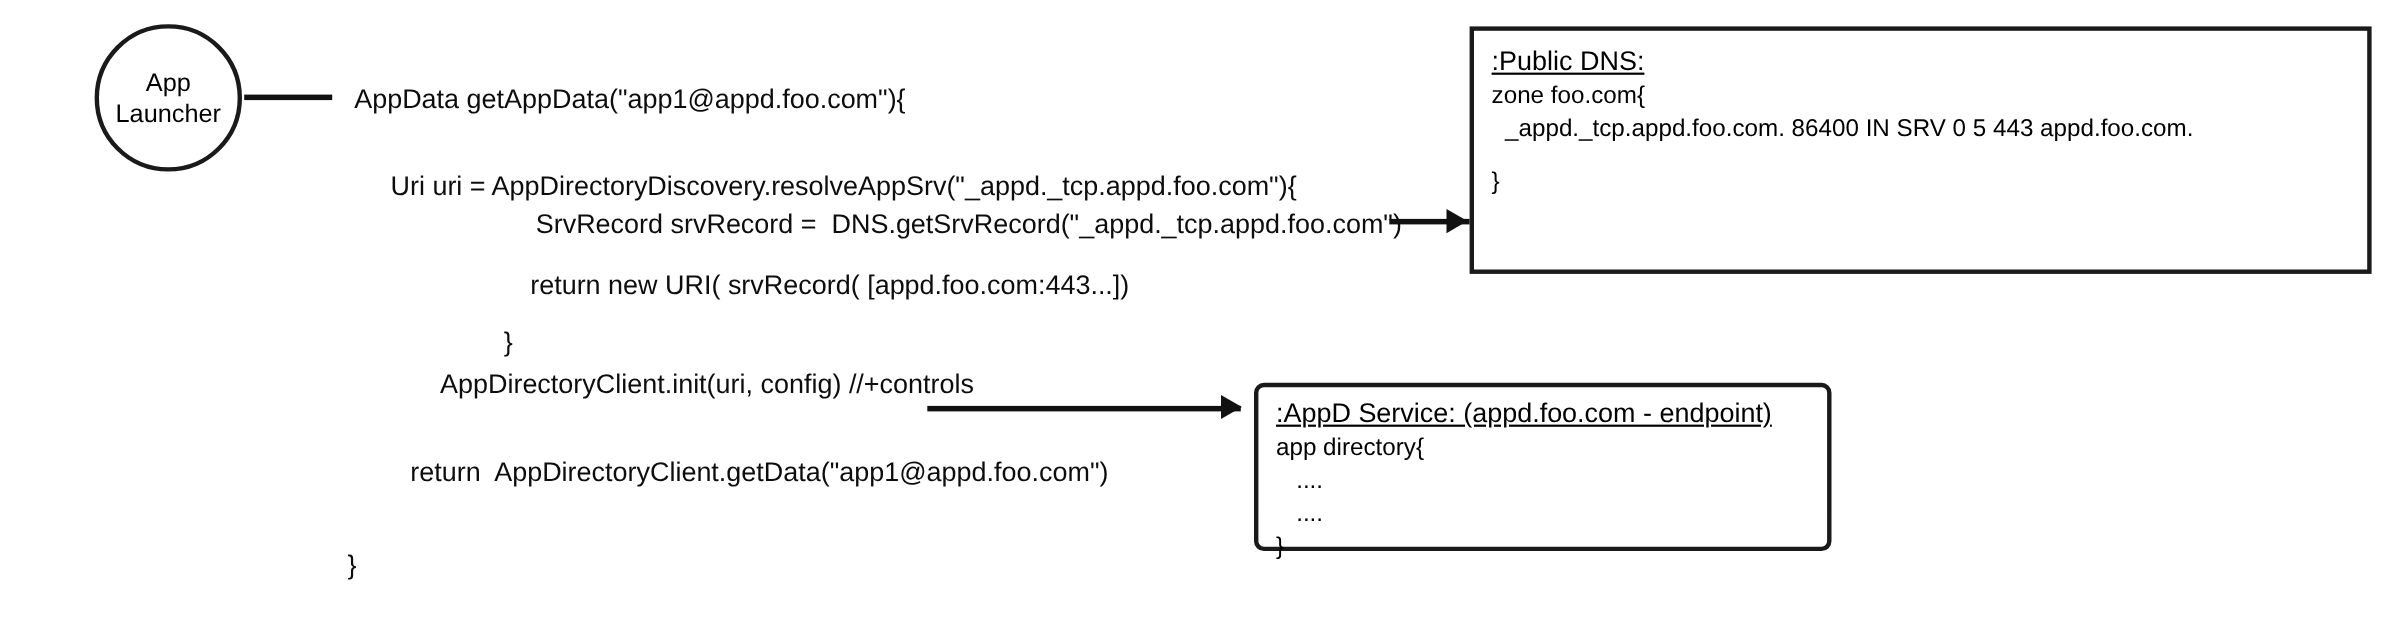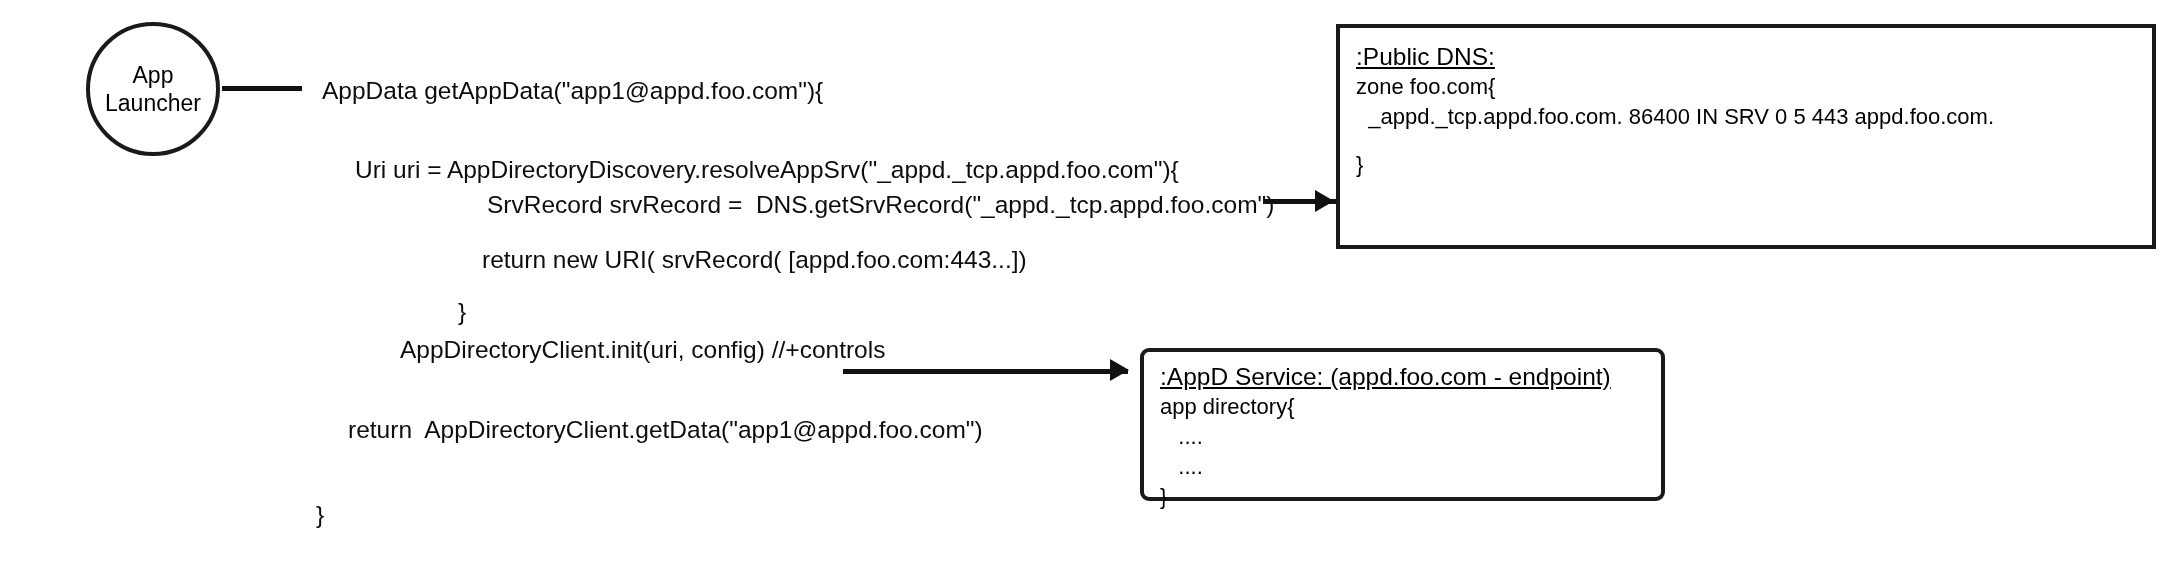--- a/index.html
+++ b/index.html
@@ -114,21 +114,21 @@
   <div class="code-line" style="left:355px; top:131px;margin-top:24px;">Uri uri = AppDirectoryDiscovery.resolveAppSrv("_appd._tcp.appd.foo.com"){</div>
 
   <div class="code-line" style="left:487px; top:190px;">SrvRecord srvRecord =  DNS.getSrvRecord("_appd._tcp.appd.foo.com")</div>
 
   <div class="code-line" style="left:482px; top:245px;">return new URI( srvRecord( [appd.foo.com:443...])</div>
 
   <div class="code-line" style="left:458px; top:297px;">}</div>
 
   <div class="code-line" style="left:358px; top:335px;margin-left:42px;">AppDirectoryClient.init(uri, config) //+controls</div>
 
-  <div class="code-line" style="left:348px; top:415px;">return  AppDirectoryClient.getData("app1@appd.foo.com")</div>
+  <div class="code-line" style="left:373px; top:415px;">return  AppDirectoryClient.getData("app1@appd.foo.com")</div>
 
   <div class="code-line" style="left:316px; top:500px;">}</div>
 
   <div class="hline" style="left:1263px; top:199px; width:90px;"></div>
   <div class="arrow-head" style="left:1315px; top:190px;"></div>
 
   <div class="hline" style="left:843px; top:369px; width:285px;"></div>
   <div class="arrow-head" style="left:1110px; top:359px;"></div>
 
   <div class="note-box" style="left:1336px; top:24px; width:820px; height:225px;">

